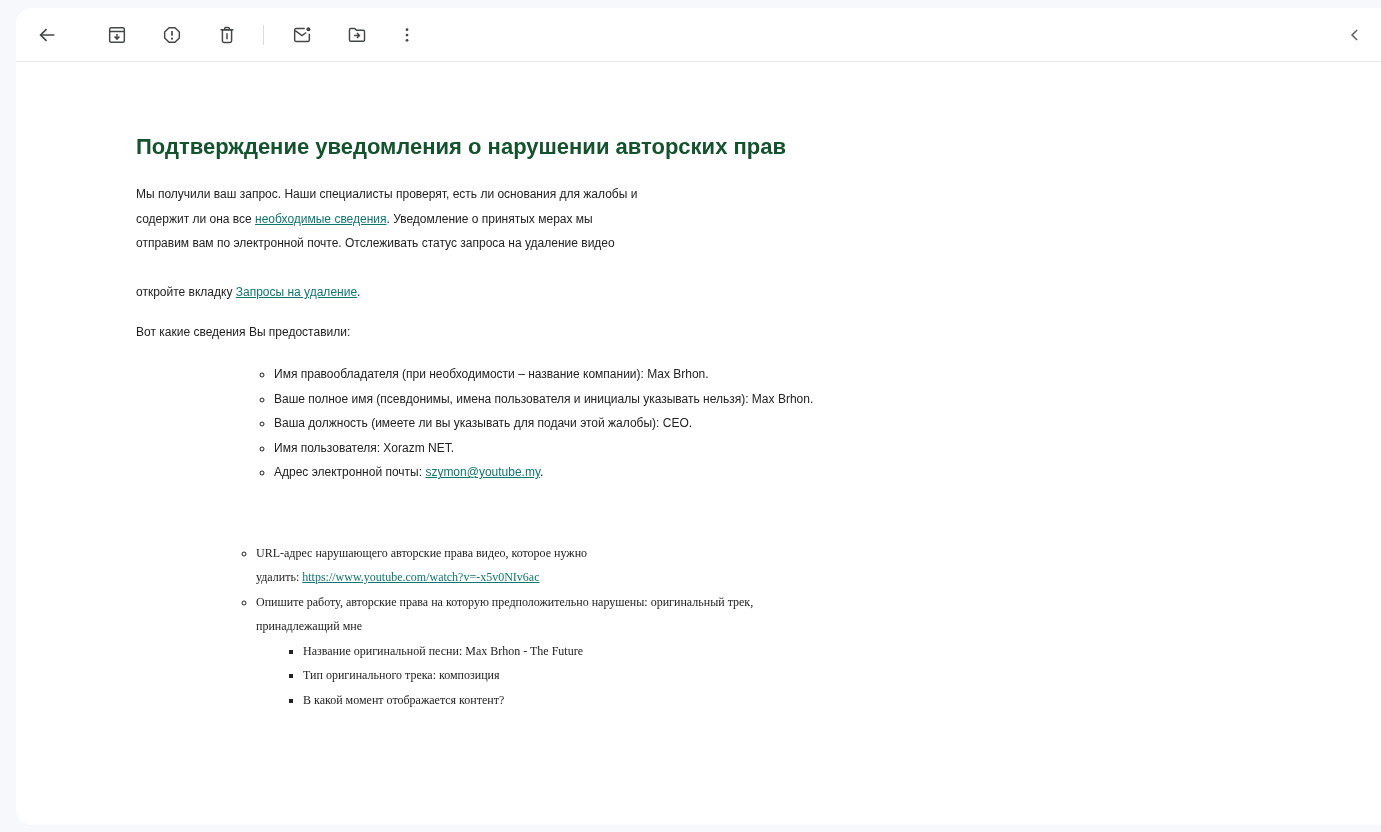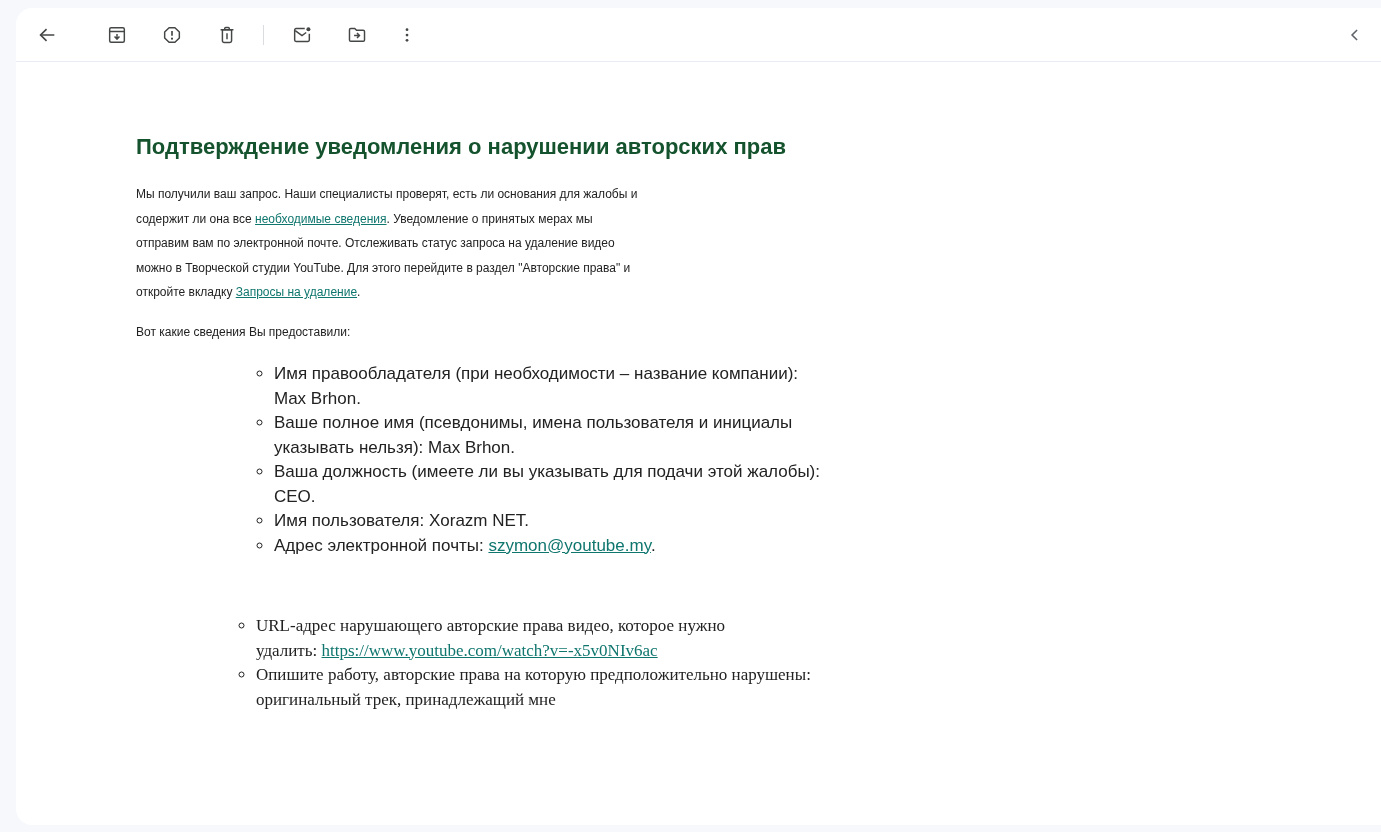--- a/index.html
+++ b/index.html
@@ -95,21 +95,21 @@
     padding-left: 120px;
     width: 690px;
     font-family: Liberation Serif, serif;
   }
   ul.sub-list {
     list-style: square;
     margin: 0;
     padding-left: 47px;
   }
   li {
-    font-size: 17px;
+    font-size: 12px;
     line-height: 24.5px;
   }
 </style>
 </head>
 <body>
 
 <div class="mail-card">
 
   <div class="toolbar">
 
@@ -194,21 +194,21 @@
   </div>
 
   <div class="message-area">
 
     <h1 class="msg-title">Подтверждение уведомления о нарушении авторских прав</h1>
 
     <p class="msg-text intro-paragraph">
       <span>Мы получили ваш запрос. Наши специалисты проверят, есть ли основания для жалобы и</span><br>
       <span>содержит ли она все </span><a class="msg-link">необходимые сведения</a><span>. Уведомление о принятых мерах мы</span><br>
       <span>отправим вам по электронной почте. Отслеживать статус запроса на удаление видео</span><br>
-      <span>можно в Творческой студии YouTube. Для этого перейдите в раздел "Авторские права" и</span><br>
+      <br>
       <span>откройте вкладку </span><a class="msg-link">Запросы на удаление</a><span>.</span>
     </p>
 
     <p class="msg-text">Вот какие сведения Вы предоставили:</p>
 
     <ul class="details-list">
       <li>Имя правообладателя (при необходимости – название компании): Max Brhon.</li>
       <li>Ваше полное имя (псевдонимы, имена пользователя и инициалы указывать нельзя): Max Brhon.</li>
       <li>Ваша должность (имеете ли вы указывать для подачи этой жалобы): CEO.</li>
       <li>Имя пользователя: Xorazm NET.</li>
@@ -216,16 +216,21 @@
         <span>Адрес электронной почты: </span><a class="msg-link">szymon@youtube.my</a><span>.</span>
       </li>
     </ul>
 
     <ul class="video-list">
       <li>
         <span>URL-адрес нарушающего авторские права видео, которое нужно</span><br>
         <span>удалить: </span><a class="msg-link">https://www.youtube.com/watch?v=-x5v0NIv6ac</a>
       </li>
       <li>Опишите работу, авторские права на которую предположительно нарушены: оригинальный трек, принадлежащий мне</li>
+      <ul class="sub-list">
+        <li>Название оригинальной песни: Max Brhon - The Future</li>
+        <li>Тип оригинального трека: композиция</li>
+        <li>В какой момент отображается контент?</li>
+      </ul>
     </ul>
 
   </div>
 </div>
 
 </body></html>

